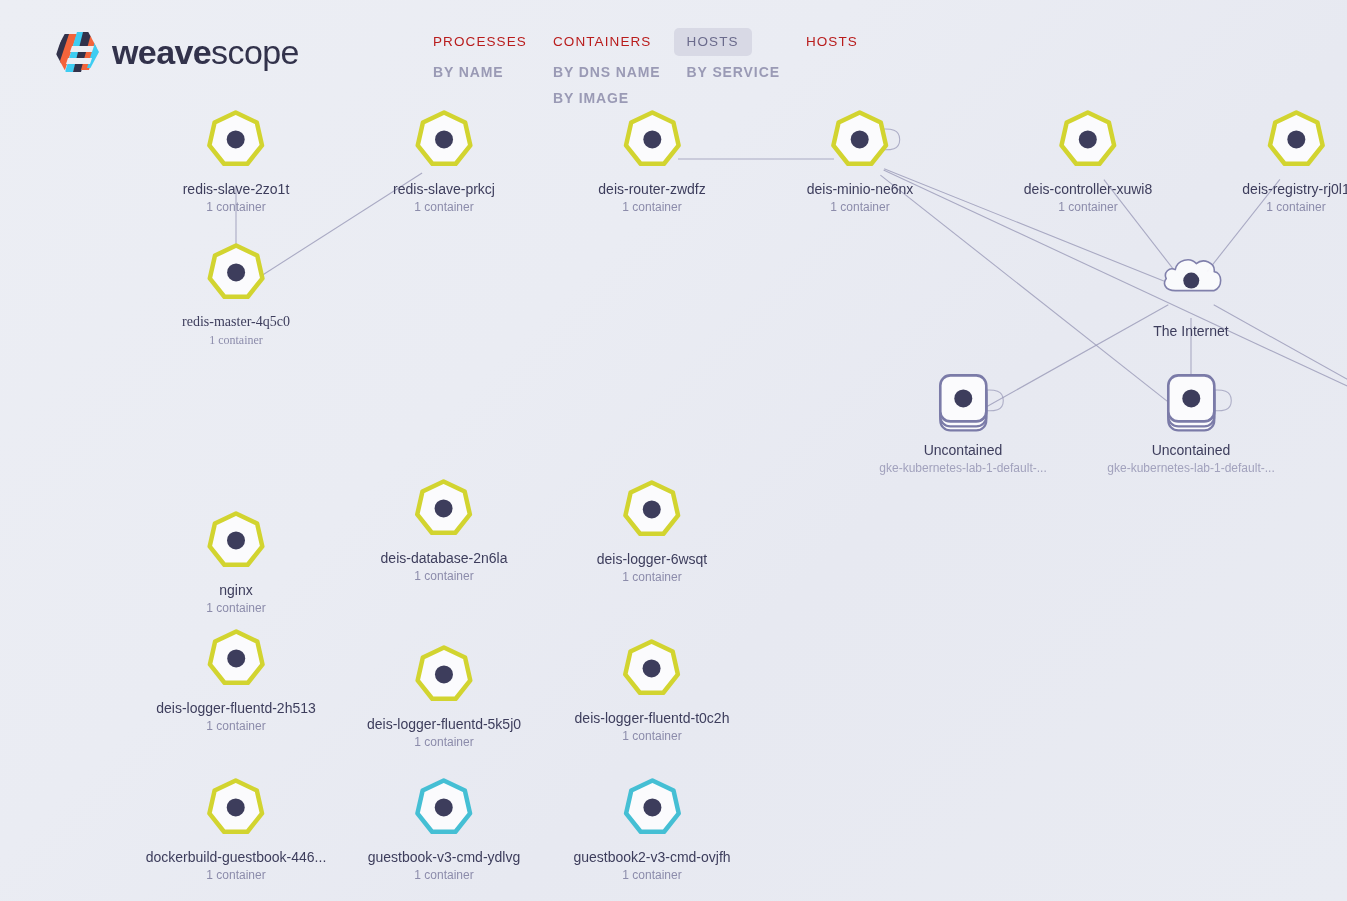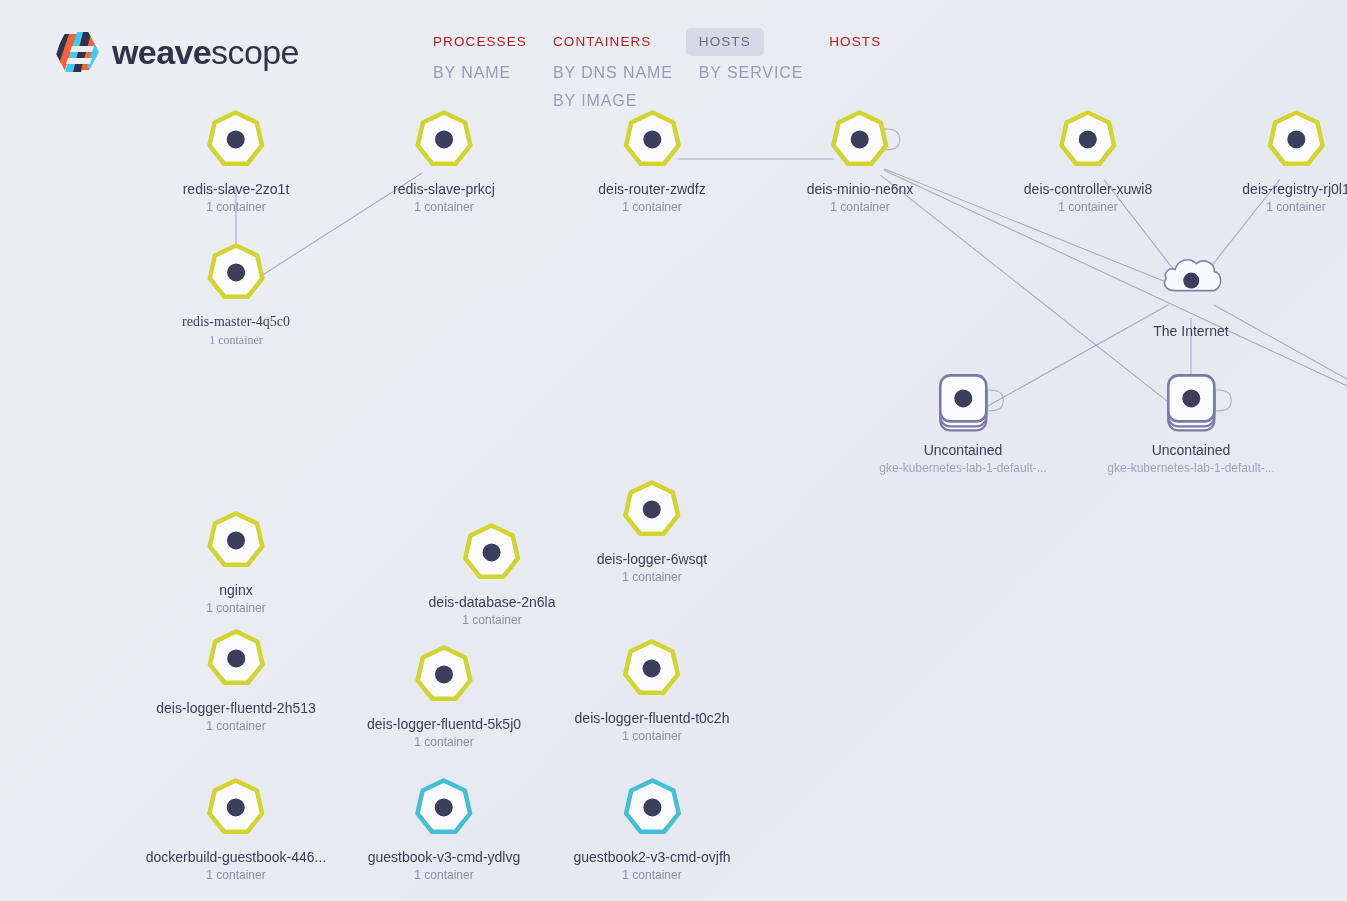--- a/index.html
+++ b/index.html
@@ -41,22 +41,22 @@
   }
   .topo-group { display: flex; flex-direction: column; align-items: flex-start; }
   .topo-main {
     font-size: 13.5px; letter-spacing: 1.1px; color: #b91c1c;
     padding: 6px 13px; border-radius: 5px; white-space: nowrap;
     background: transparent; cursor: pointer; line-height: 1.15;
   }
   .topo-main.active { background: #d8d9e5; color: #6b6b8c; }
   .sub-list { display: flex; flex-direction: column; margin-top: 3px; }
   .topo-sub {
-    font-size: 16px; letter-spacing: 0.9px; color: #9a9ab5;
-    padding: 5px 13px; white-space: nowrap; cursor: pointer; line-height: 1.15;
+    font-size: 14px; letter-spacing: 0.9px; color: #9a9ab5;
+    padding: 5px 13px; white-space: nowrap; cursor: pointer; line-height: 1.15; font-weight: bold;
   }
 
   
   #graph { position: absolute; inset: 0; z-index: 10; }
   #edges { position: absolute; inset: 0; width: 1347px; height: 901px; }
 
   .node {
     position: absolute;
     transform: translate(-50%, -50%);
     display: flex; flex-direction: column; align-items: center;
@@ -263,21 +263,21 @@
         <div class="node-shape">
           <svg viewBox="0 0 72 72">
 
       <polygon points="36.00,9.00 57.11,19.17 62.32,42.01 47.71,60.33 24.29,60.33 9.68,42.01 14.89,19.17" fill="#fbfbfd" stroke="#d2d430" stroke-width="4.5" stroke-linejoin="round"></polygon>
       <circle cx="36" cy="36" r="9" fill="#3d3d5c"></circle>
     </svg>
         </div>
         <div class="node-label">nginx</div>
         <div class="node-sub">1 container</div>
       </div>
-      <div class="node" style="left: 444px; top: 572px; margin-left: 48px;">
+      <div class="node" style="left: 444px; top: 528px;">
         <div class="node-shape">
           <svg viewBox="0 0 72 72">
 
       <polygon points="36.00,9.00 57.11,19.17 62.32,42.01 47.71,60.33 24.29,60.33 9.68,42.01 14.89,19.17" fill="#fbfbfd" stroke="#d2d430" stroke-width="4.5" stroke-linejoin="round"></polygon>
       <circle cx="36" cy="36" r="9" fill="#3d3d5c"></circle>
     </svg>
         </div>
         <div class="node-label">deis-database-2n6la</div>
         <div class="node-sub">1 container</div>
       </div>

